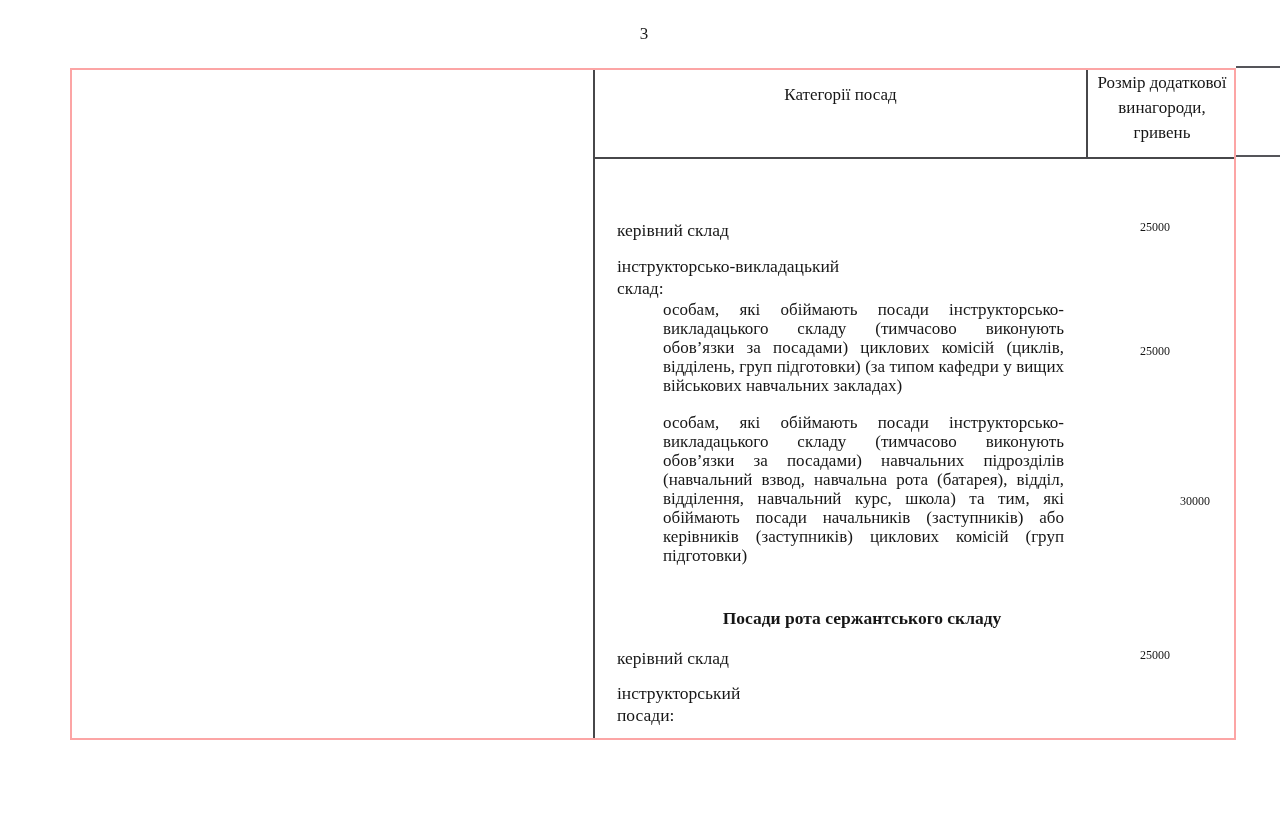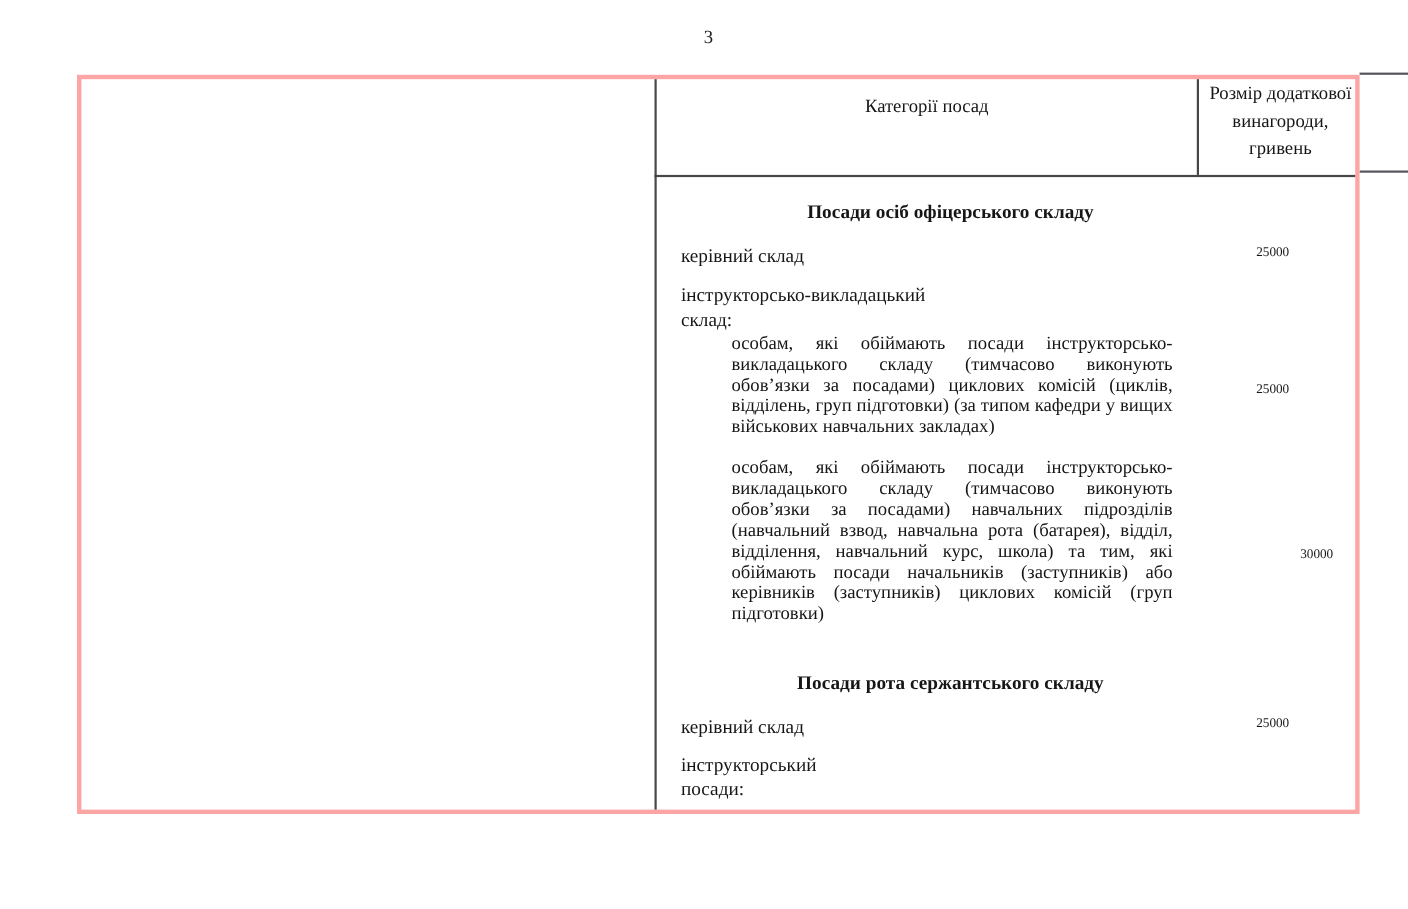--- a/index.html
+++ b/index.html
@@ -23,21 +23,21 @@
     text-align: center;
     font-size: 17px;
     color: #1c1c1c;
   }
   .doc-table {
     position: absolute;
     left: 70px;
     top: 68px;
     width: 1166px;
     height: 672px;
-    border: 4px solid #fca5a5;
+    border: 2px solid #fca5a5;
   }
   .line { position: absolute; background: #47474a; }
   .v-main { left: 521px; top: 0; bottom: 0; width: 2px; }
   .v-col  { left: 1014px; top: 0; height: 87px; width: 2px; }
   .h-sep  { left: 521px; right: 0; top: 87px; height: 2px; }
   .ext { position: absolute; background: #55555a; height: 2px; }
   .ext-top { left: 1236px; top: 66px; width: 44px; }
   .ext-sep { left: 1236px; top: 155px; width: 44px; }
 
   .hdr-cat {
@@ -120,21 +120,20 @@
 
     <div class="line v-main"></div>
     <div class="line v-col"></div>
     <div class="line h-sep"></div>
 
     <div class="hdr-cat">Категорії посад</div>
     <div class="hdr-amt">Розмір додаткової
 винагороди,
 гривень</div>
 
-    <div class="heading h1">Посади осіб офіцерського складу</div>
 
     <div class="row-label lbl-0">керівний склад</div>
     <div class="row-value val-0">25000</div>
 
     <div class="row-label lbl-1">інструкторсько-викладацький
 склад:</div>
 
     <div class="para para-0">особам, які обіймають посади інструкторсько-викладацького складу (тимчасово виконують обов’язки за посадами) циклових комісій (циклів, відділень, груп підготовки) (за типом кафедри у вищих військових навчальних закладах)</div>
     <div class="row-value val-1">25000</div>
 

